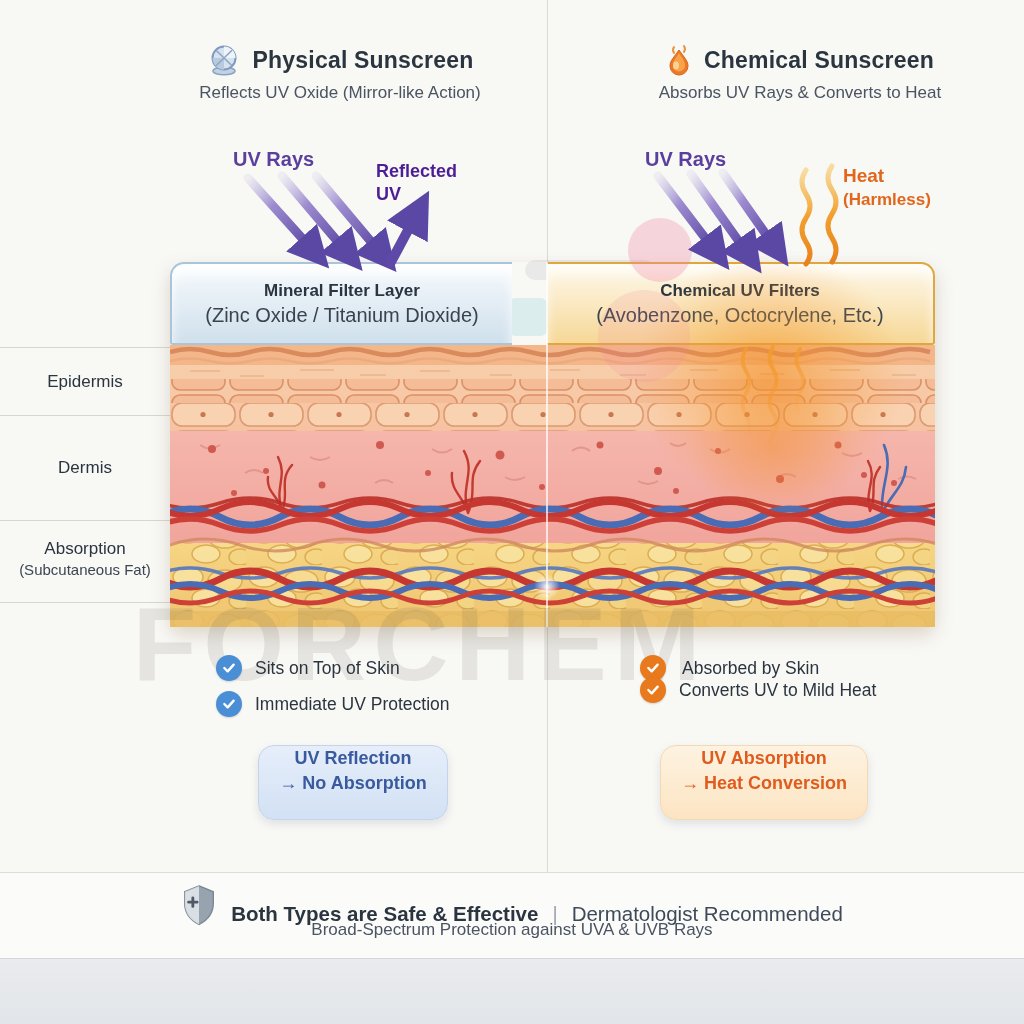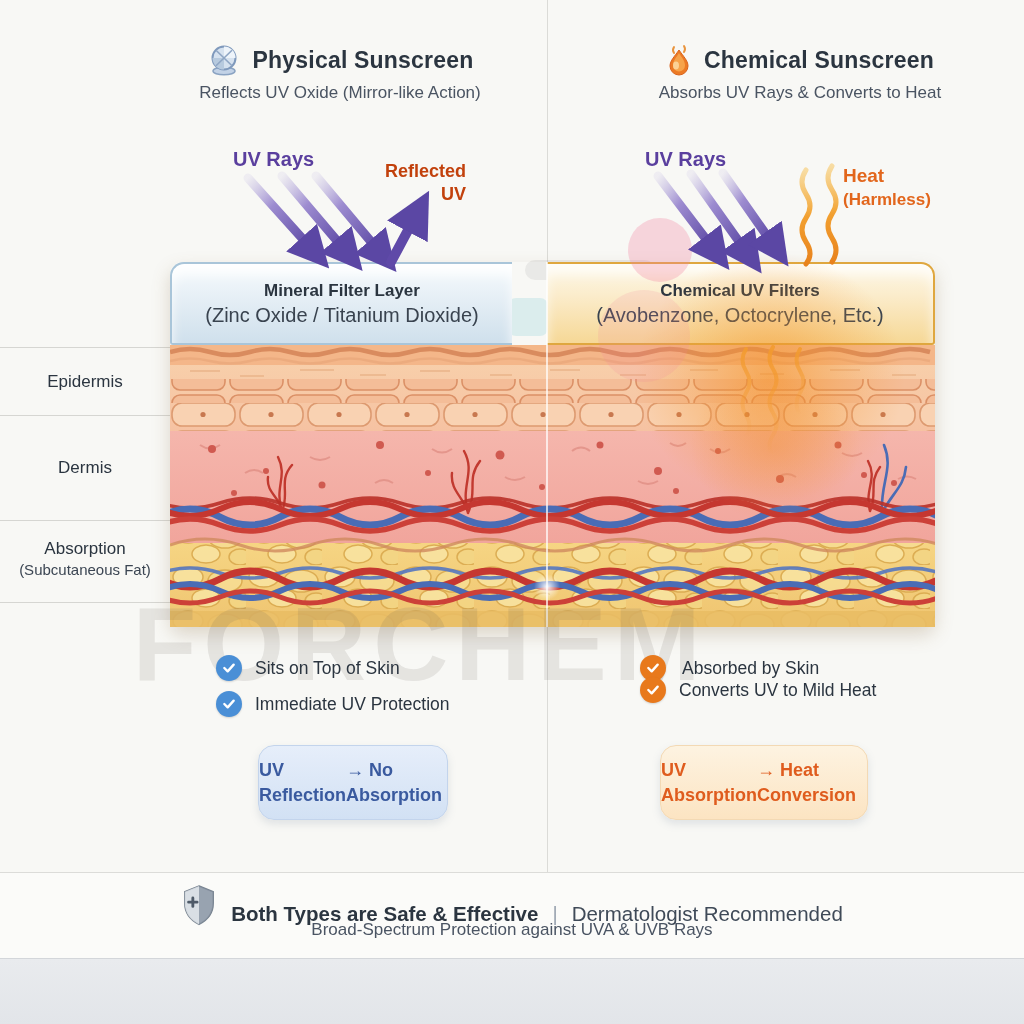--- a/index.html
+++ b/index.html
@@ -12,21 +12,21 @@
   .nosel{user-select:none;}
 
   
   .hdr{display:flex;flex-direction:column;align-items:center;z-index:6;}
   .hdr-row{display:flex;align-items:center;gap:12px;}
   .hdr-title{font-size:23px;font-weight:bold;color:#2b3540;letter-spacing:.2px;}
   .hdr-sub{font-size:17px;color:#4a5462;margin-top:7px;}
 
   
   .uvlabel{font-size:20px;font-weight:bold;color:#5a3f9e;z-index:6;}
-  .refl{font-size:18px;font-weight:bold;color:#c2410c;text-align:right;line-height:23px;z-index:6;}
+  .refl{font-size:18px;font-weight:bold;color:#4c1d95;text-align:left;line-height:23px;z-index:6;}
   .heatlbl{font-size:19px;font-weight:bold;color:#e2661c;line-height:24px;z-index:6;}
 
   
   #skin-block{left:170px;top:262px;width:765px;height:365px;border-radius:12px;
     box-shadow:0 8px 18px rgba(140,110,70,.25);z-index:3;}
   .slab{position:absolute;top:0;height:83px;box-sizing:border-box;display:flex;flex-direction:column;
     align-items:center;justify-content:center;z-index:4;}
   #slab-left{left:0;width:342px;background:linear-gradient(180deg,#f7fbfd 0%,#e9f1f7 35%,#cfe0ec 100%);
     border:2px solid #a9c5d9;border-right:none;border-radius:14px 0 0 3px;
     box-shadow:inset 0 10px 12px rgba(255,255,255,.85);}
@@ -51,21 +51,21 @@
 
   
   .chk-row{display:flex;align-items:center;gap:13px;z-index:6;}
   .chk-circle{width:26px;height:26px;border-radius:50%;display:flex;align-items:center;justify-content:center;
     box-shadow:0 1px 2px rgba(0,0,0,.15);}
   .chk-blue{background:#4a8fd6;}
   .chk-orange{background:#e8791c;}
   .chk-text{font-size:17.5px;color:#2b3540;}
 
   
-  .sumbox{border-radius:16px;display:flex;align-items:center;justify-content:center;
+  .sumbox{border-radius:16px;display:flex;flex-direction:column;align-items:center;
     font-size:18px;font-weight:bold;line-height:25px;z-index:6;box-shadow:0 4px 8px rgba(110,125,150,.18);}
   #sumbox-left{left:258px;top:745px;width:188px;height:73px;color:#3a5a9f;
     background:linear-gradient(180deg,#e6eefa 0%,#d2e1f4 100%);border:1px solid #c3d4ec;}
   #sumbox-right{left:660px;top:745px;width:206px;height:73px;color:#df5c1e;
     background:linear-gradient(180deg,#fdf3e1 0%,#fce4c2 100%);border:1px solid #f3d9b4;}
 
   
   #footer-line{left:0;top:872px;width:1024px;height:1px;background:#dcdcd9;z-index:2;}
   #footer-band{left:0;top:873px;width:1024px;height:85px;background:#fbfbf9;z-index:3;}
   #footer-row1{left:0;top:884px;width:1024px;display:flex;align-items:flex-end;justify-content:center;gap:14px;z-index:6;}

